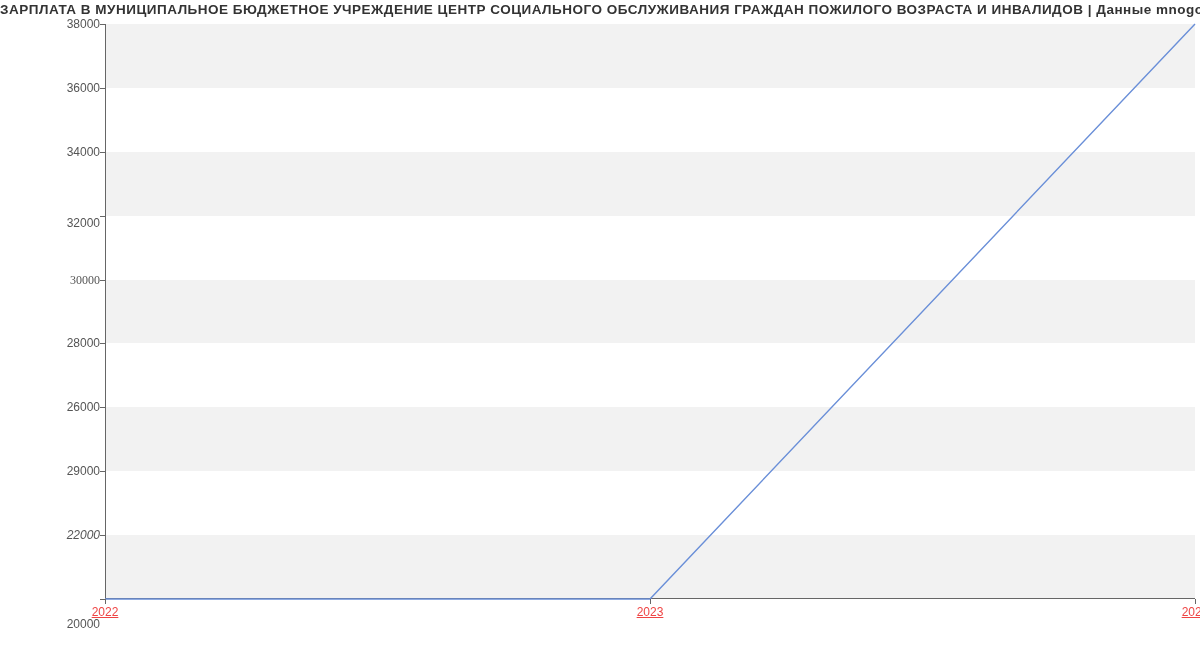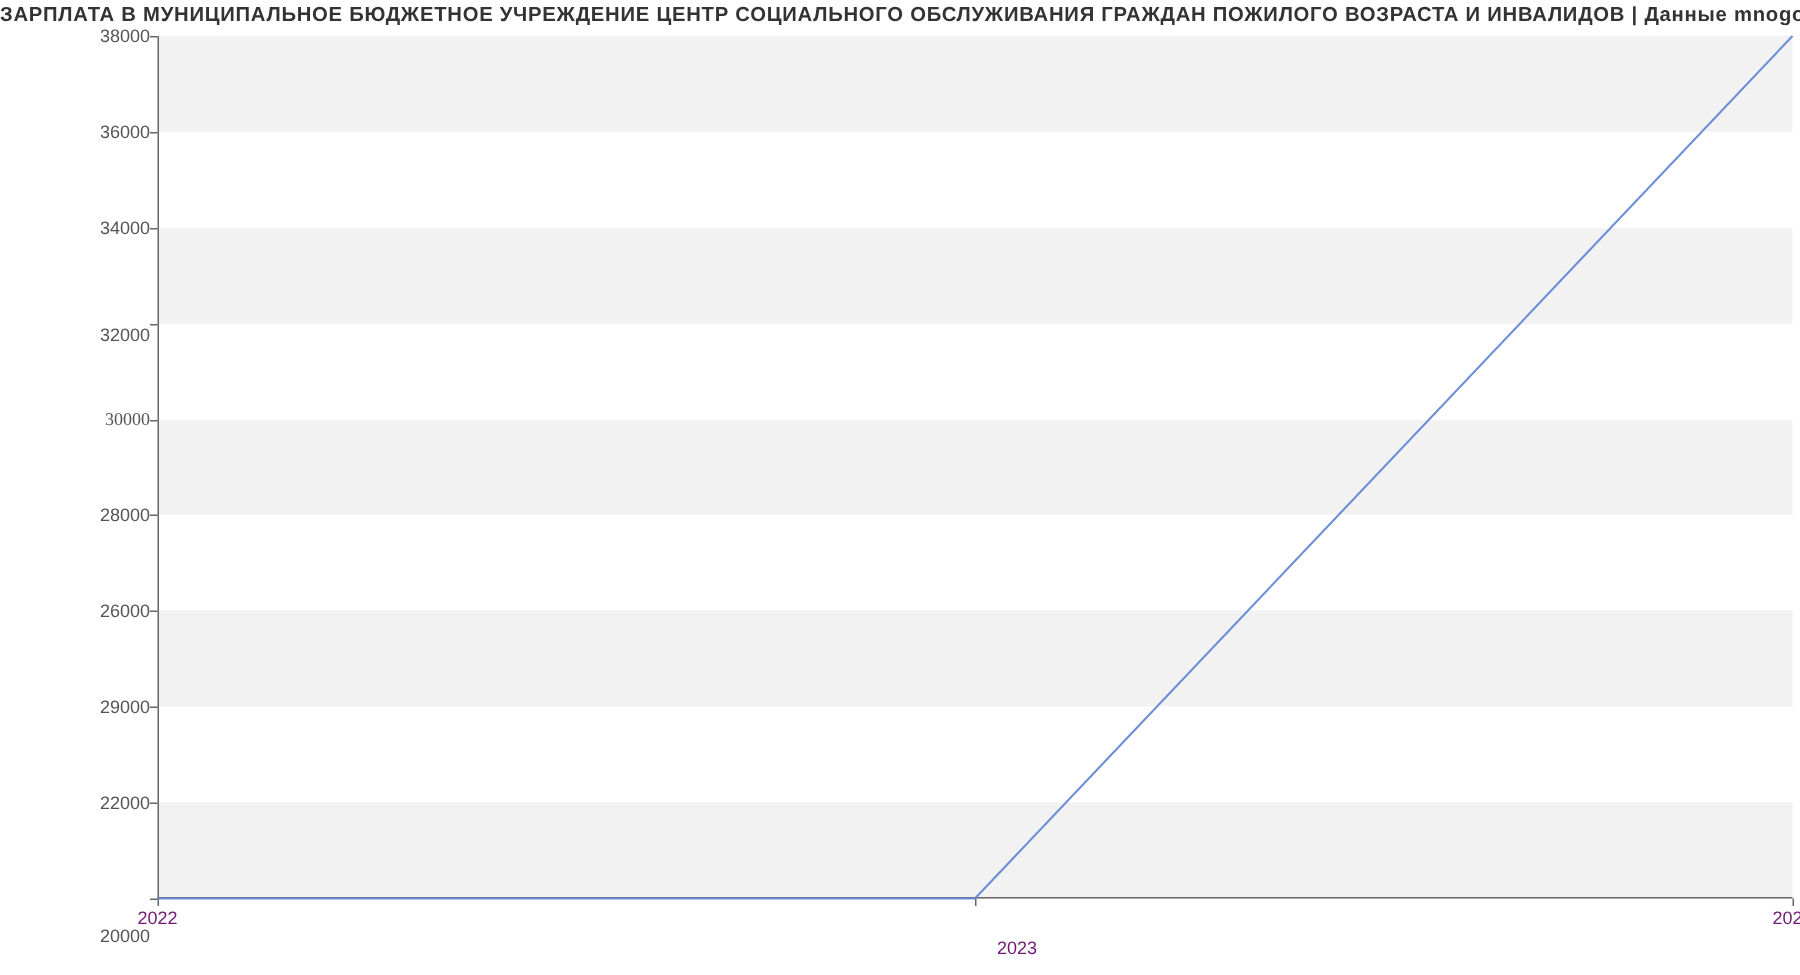--- a/index.html
+++ b/index.html
@@ -62,22 +62,23 @@
     position: absolute;
     left: -5px;
     width: 5px;
     height: 1px;
     background: #666666;
   }
   .xtick {
     position: absolute;
     top: 605px;
     font-size: 12px;
-    color: #701a75;
+    color: #ef4444;
     transform: translateX(-50%);
+    text-decoration: underline;
   }
   .xtick-mark {
     position: absolute;
     bottom: -5px;
     width: 1px;
     height: 5px;
     background: #666666;
   }
   svg.line {
     position: absolute;
@@ -112,25 +113,25 @@
       <div class="ytick-mark" style="top: 255.556px;"></div>
       <div class="ytick-mark" style="top: 191.667px;"></div>
       <div class="ytick-mark" style="top: 127.778px;"></div>
       <div class="ytick-mark" style="top: 63.8889px;"></div>
       <div class="ytick-mark" style="top: 0px;"></div>
       <div class="xtick-mark" style="left: 0px;"></div>
       <div class="xtick-mark" style="left: 545px;"></div>
       <div class="xtick-mark" style="left: 1090px;"></div>
     </div>
 <div class="ytick" style="top: 624px;">20000</div>
-    <div class="ytick" style="top: 535.111px;">22000</div>
+    <div class="ytick" style="top: 535.111px; font-style: italic;">22000</div>
     <div class="ytick" style="top: 471.222px;">29000</div>
     <div class="ytick" style="top: 407.333px;">26000</div>
     <div class="ytick" style="top: 343.444px;">28000</div>
     <div class="ytick" style="top: 279.556px; font-family: Liberation Serif, serif;">30000</div>
     <div class="ytick" style="top: 223px;">32000</div>
     <div class="ytick" style="top: 151.778px;">34000</div>
     <div class="ytick" style="top: 87.8889px;">36000</div>
     <div class="ytick" style="top: 24px;">38000</div>
     <div class="xtick" style="left: 105px;">2022</div>
-    <div class="xtick" style="left: 678px; margin-top: 20px;">2023</div>
+    <div class="xtick" style="left: 650px;">2023</div>
     <div class="xtick" style="left: 1195px;">2024</div>
   </div>
 
 </body></html>

